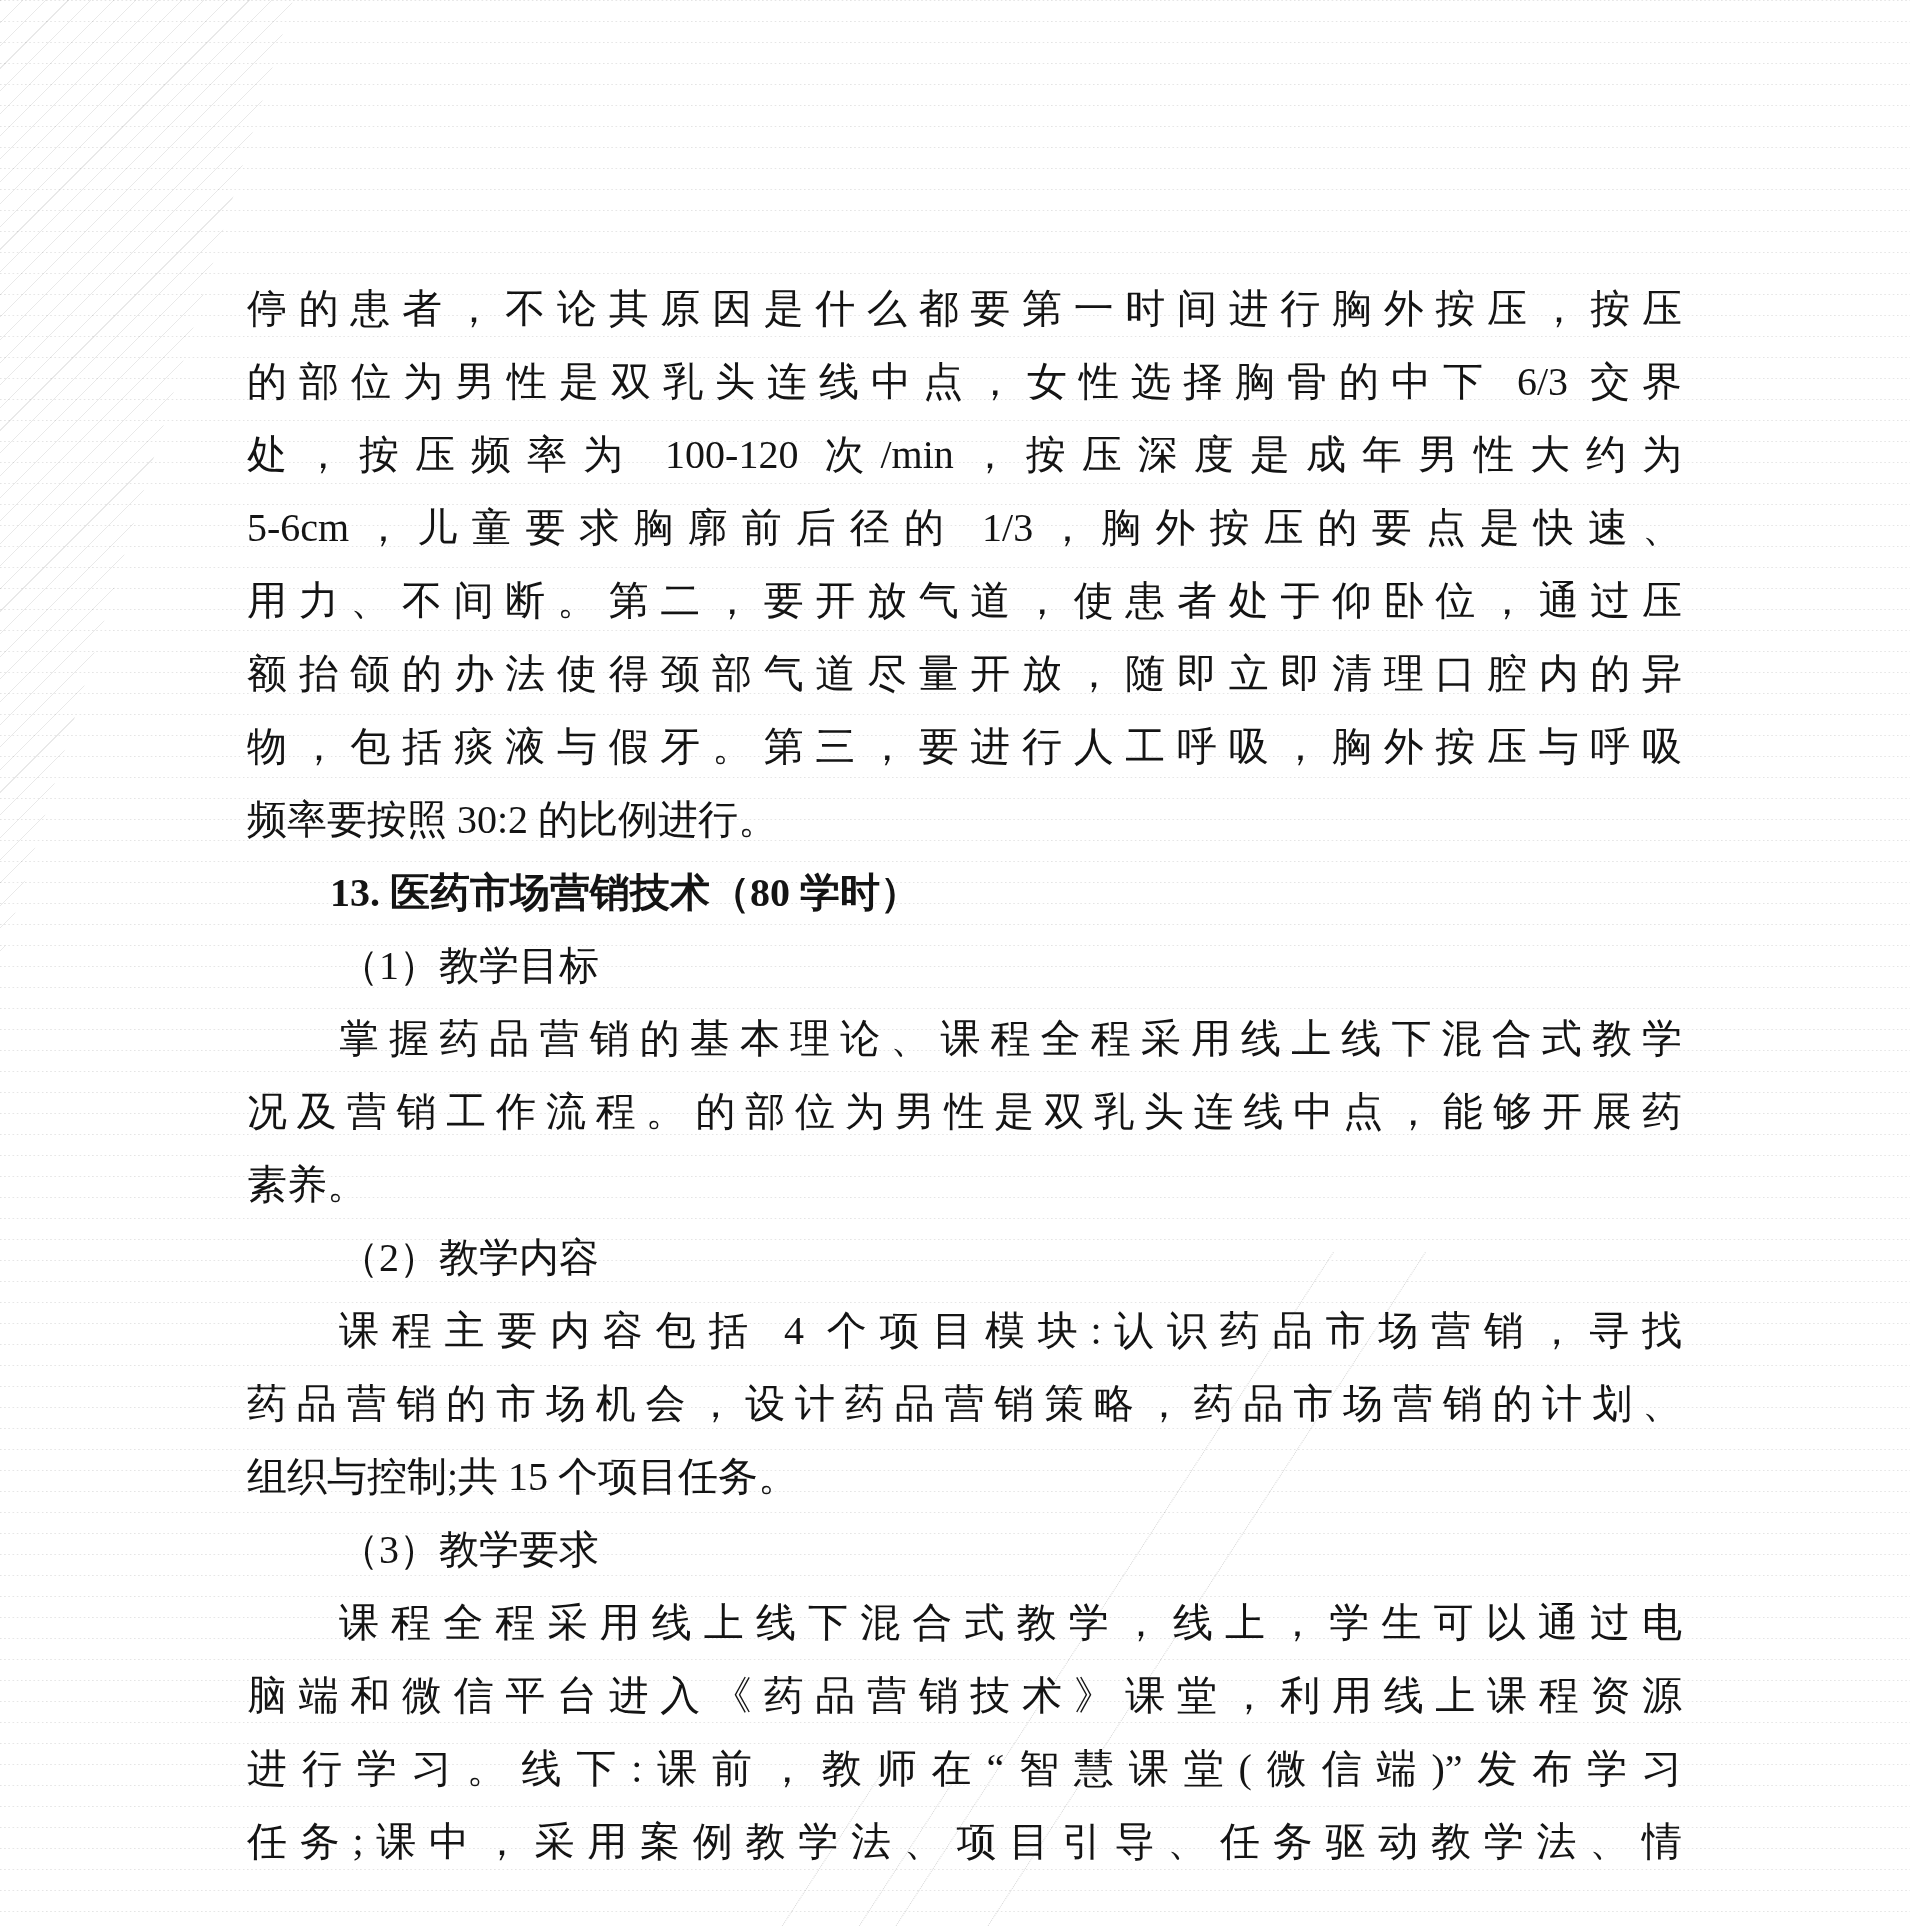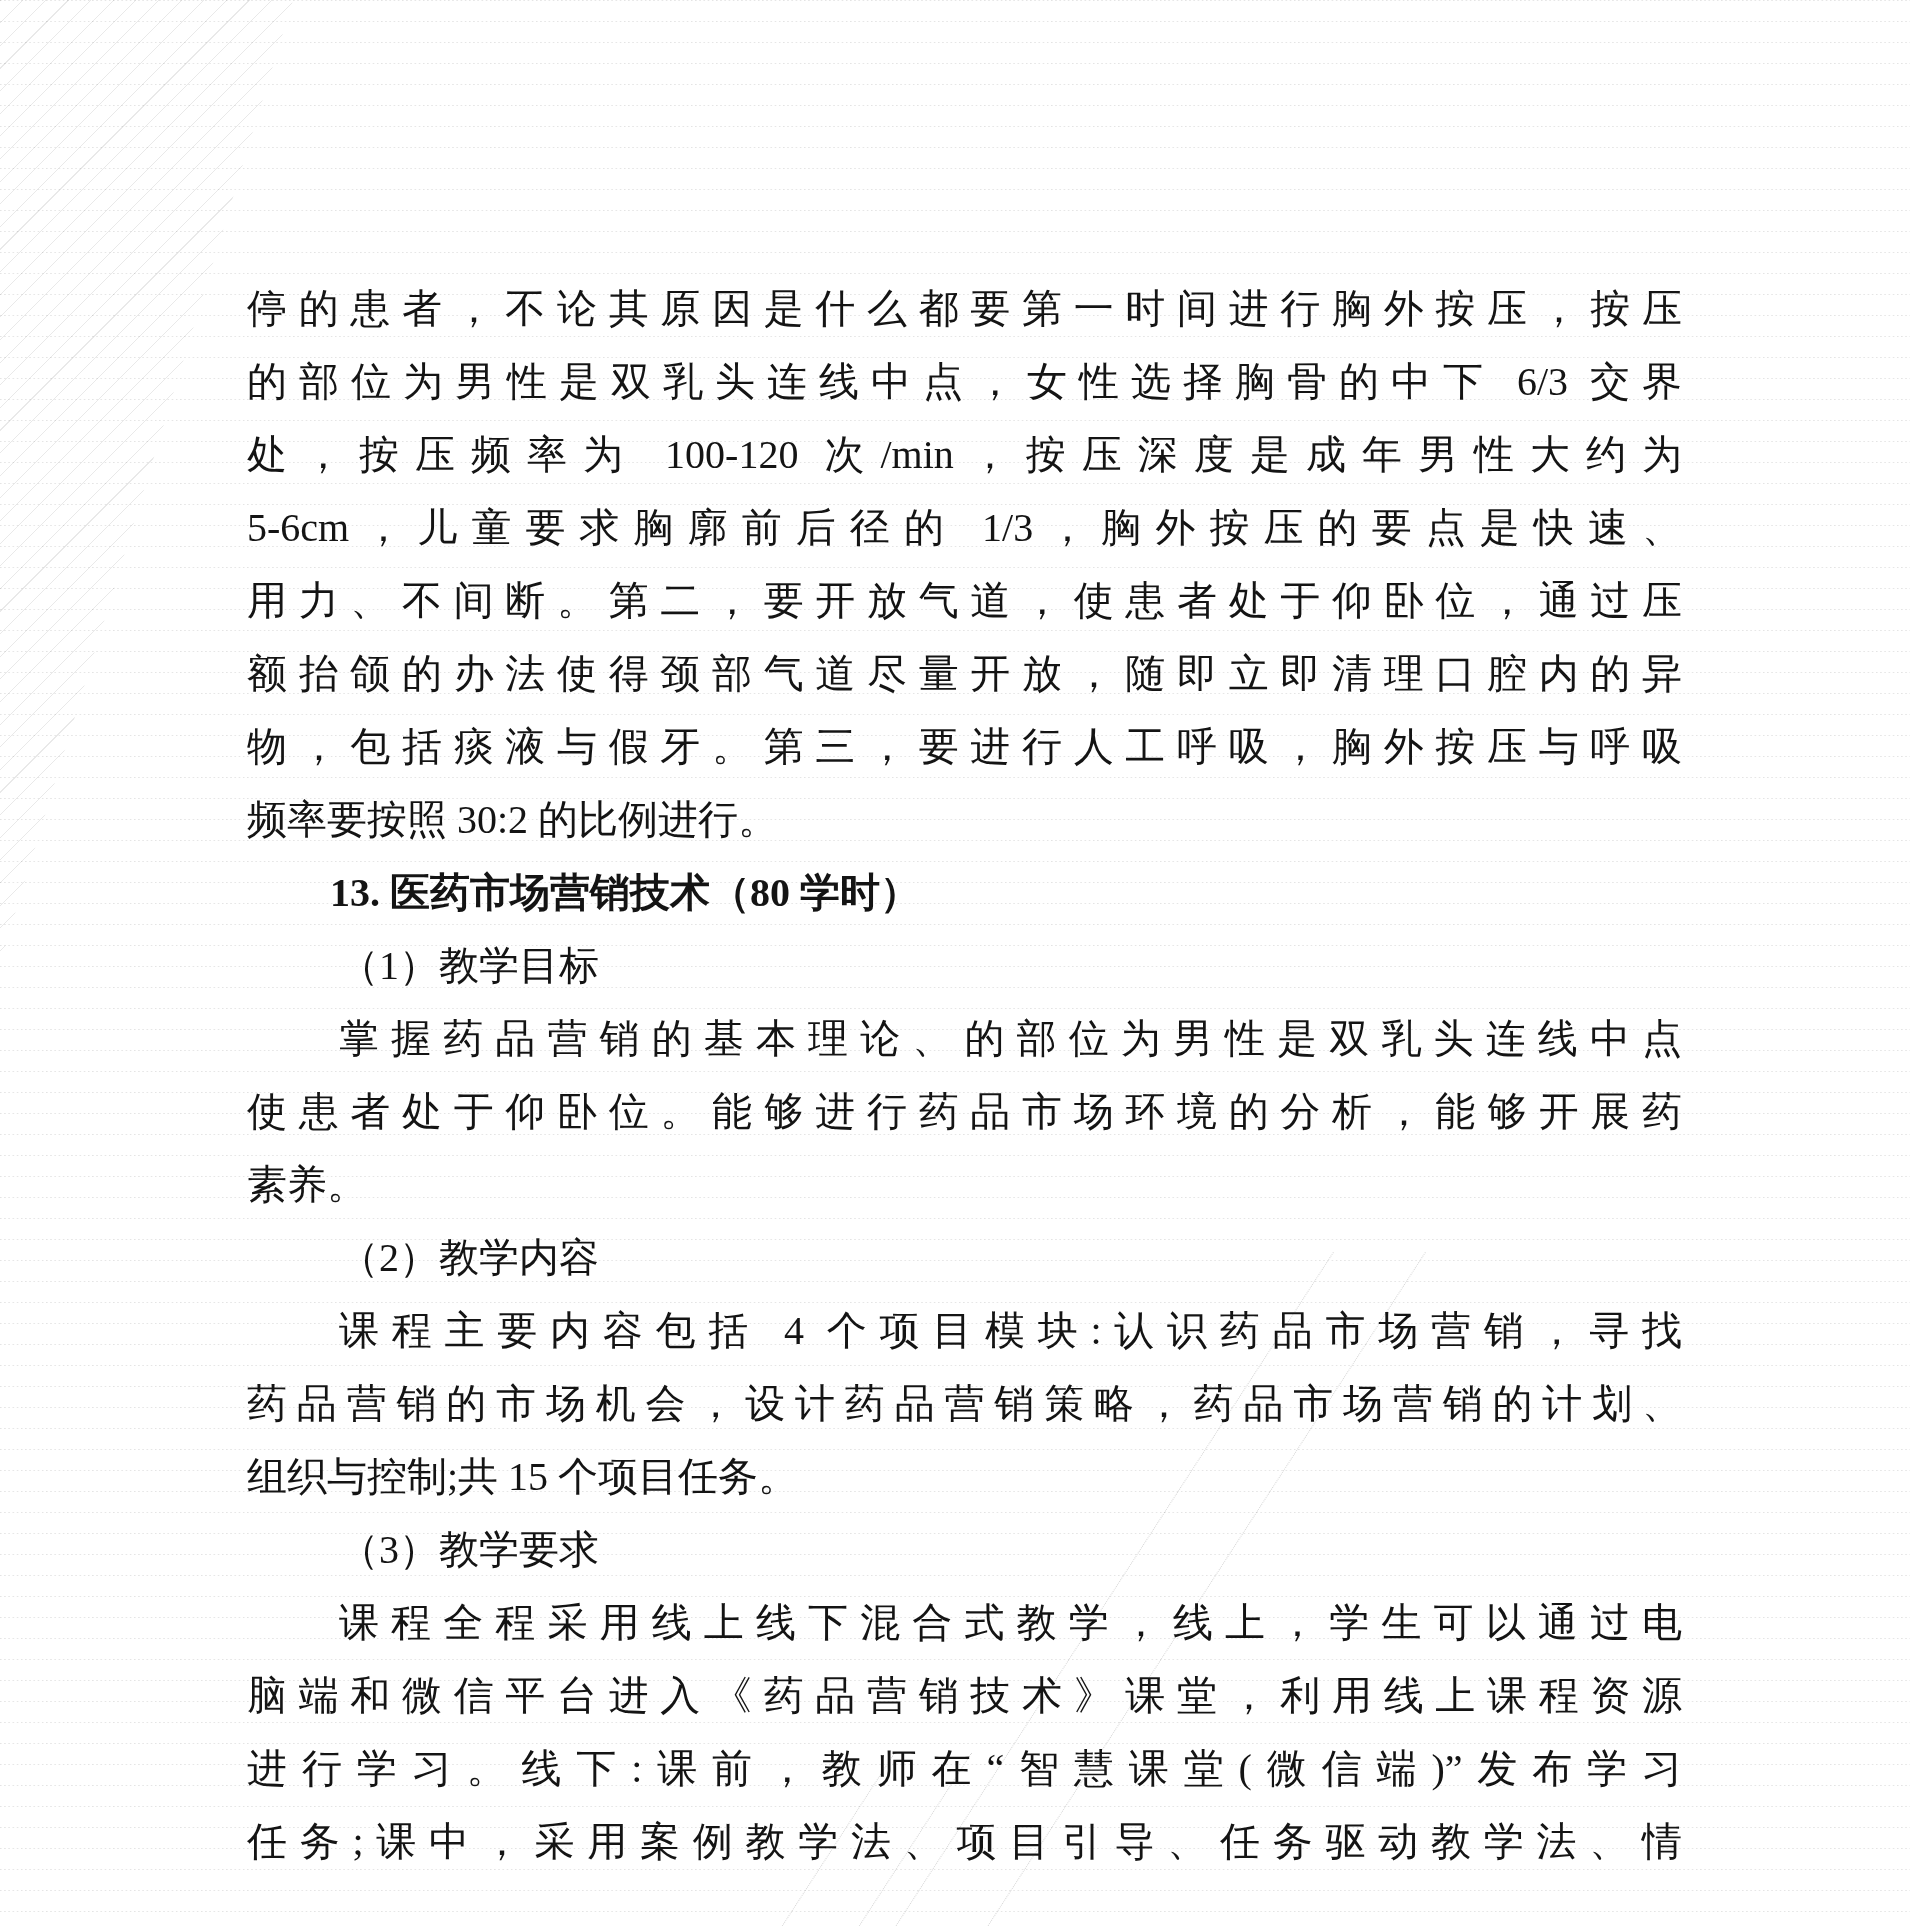--- a/index.html
+++ b/index.html
@@ -62,22 +62,22 @@
     <div class="ln fill">停的患者，不论其原因是什么都要第一时间进行胸外按压，按压</div>
     <div class="ln fill">的部位为男性是双乳头连线中点，女性选择胸骨的中下 6/3 交界</div>
     <div class="ln fill">处，按压频率为 100-120 次/min，按压深度是成年男性大约为</div>
     <div class="ln fill">5-6cm，儿童要求胸廓前后径的 1/3，胸外按压的要点是快速、</div>
     <div class="ln fill">用力、不间断。第二，要开放气道，使患者处于仰卧位，通过压</div>
     <div class="ln fill">额抬颌的办法使得颈部气道尽量开放，随即立即清理口腔内的异</div>
     <div class="ln fill">物，包括痰液与假牙。第三，要进行人工呼吸，胸外按压与呼吸</div>
     <div class="ln end">频率要按照 30:2 的比例进行。</div>
     <div class="ln h13">13. 医药市场营销技术（80 学时）</div>
     <div class="ln sub">（1）教学目标</div>
-    <div class="ln ind fill">掌握药品营销的基本理论、的部位为男性是双乳头连线中点</div>
-    <div class="ln fill">使患者处于仰卧位。能够进行药品市场环境的分析，能够开展药</div>
+    <div class="ln ind fill">掌握药品营销的基本理论、课程全程采用线上线下混合式教学</div>
+    <div class="ln fill">况及营销工作流程。的部位为男性是双乳头连线中点，能够开展药</div>
     <div class="ln end">素养。</div>
     <div class="ln sub">（2）教学内容</div>
     <div class="ln ind fill">课程主要内容包括 4 个项目模块:认识药品市场营销，寻找</div>
     <div class="ln fill">药品营销的市场机会，设计药品营销策略，药品市场营销的计划、</div>
     <div class="ln end">组织与控制;共 15 个项目任务。</div>
     <div class="ln sub">（3）教学要求</div>
     <div class="ln ind fill">课程全程采用线上线下混合式教学，线上，学生可以通过电</div>
     <div class="ln fill">脑端和微信平台进入《药品营销技术》课堂，利用线上课程资源</div>
     <div class="ln fill">进行学习。线下:课前，教师在“智慧课堂(微信端)”发布学习</div>
     <div class="ln fill">任务;课中，采用案例教学法、项目引导、任务驱动教学法、情</div>

